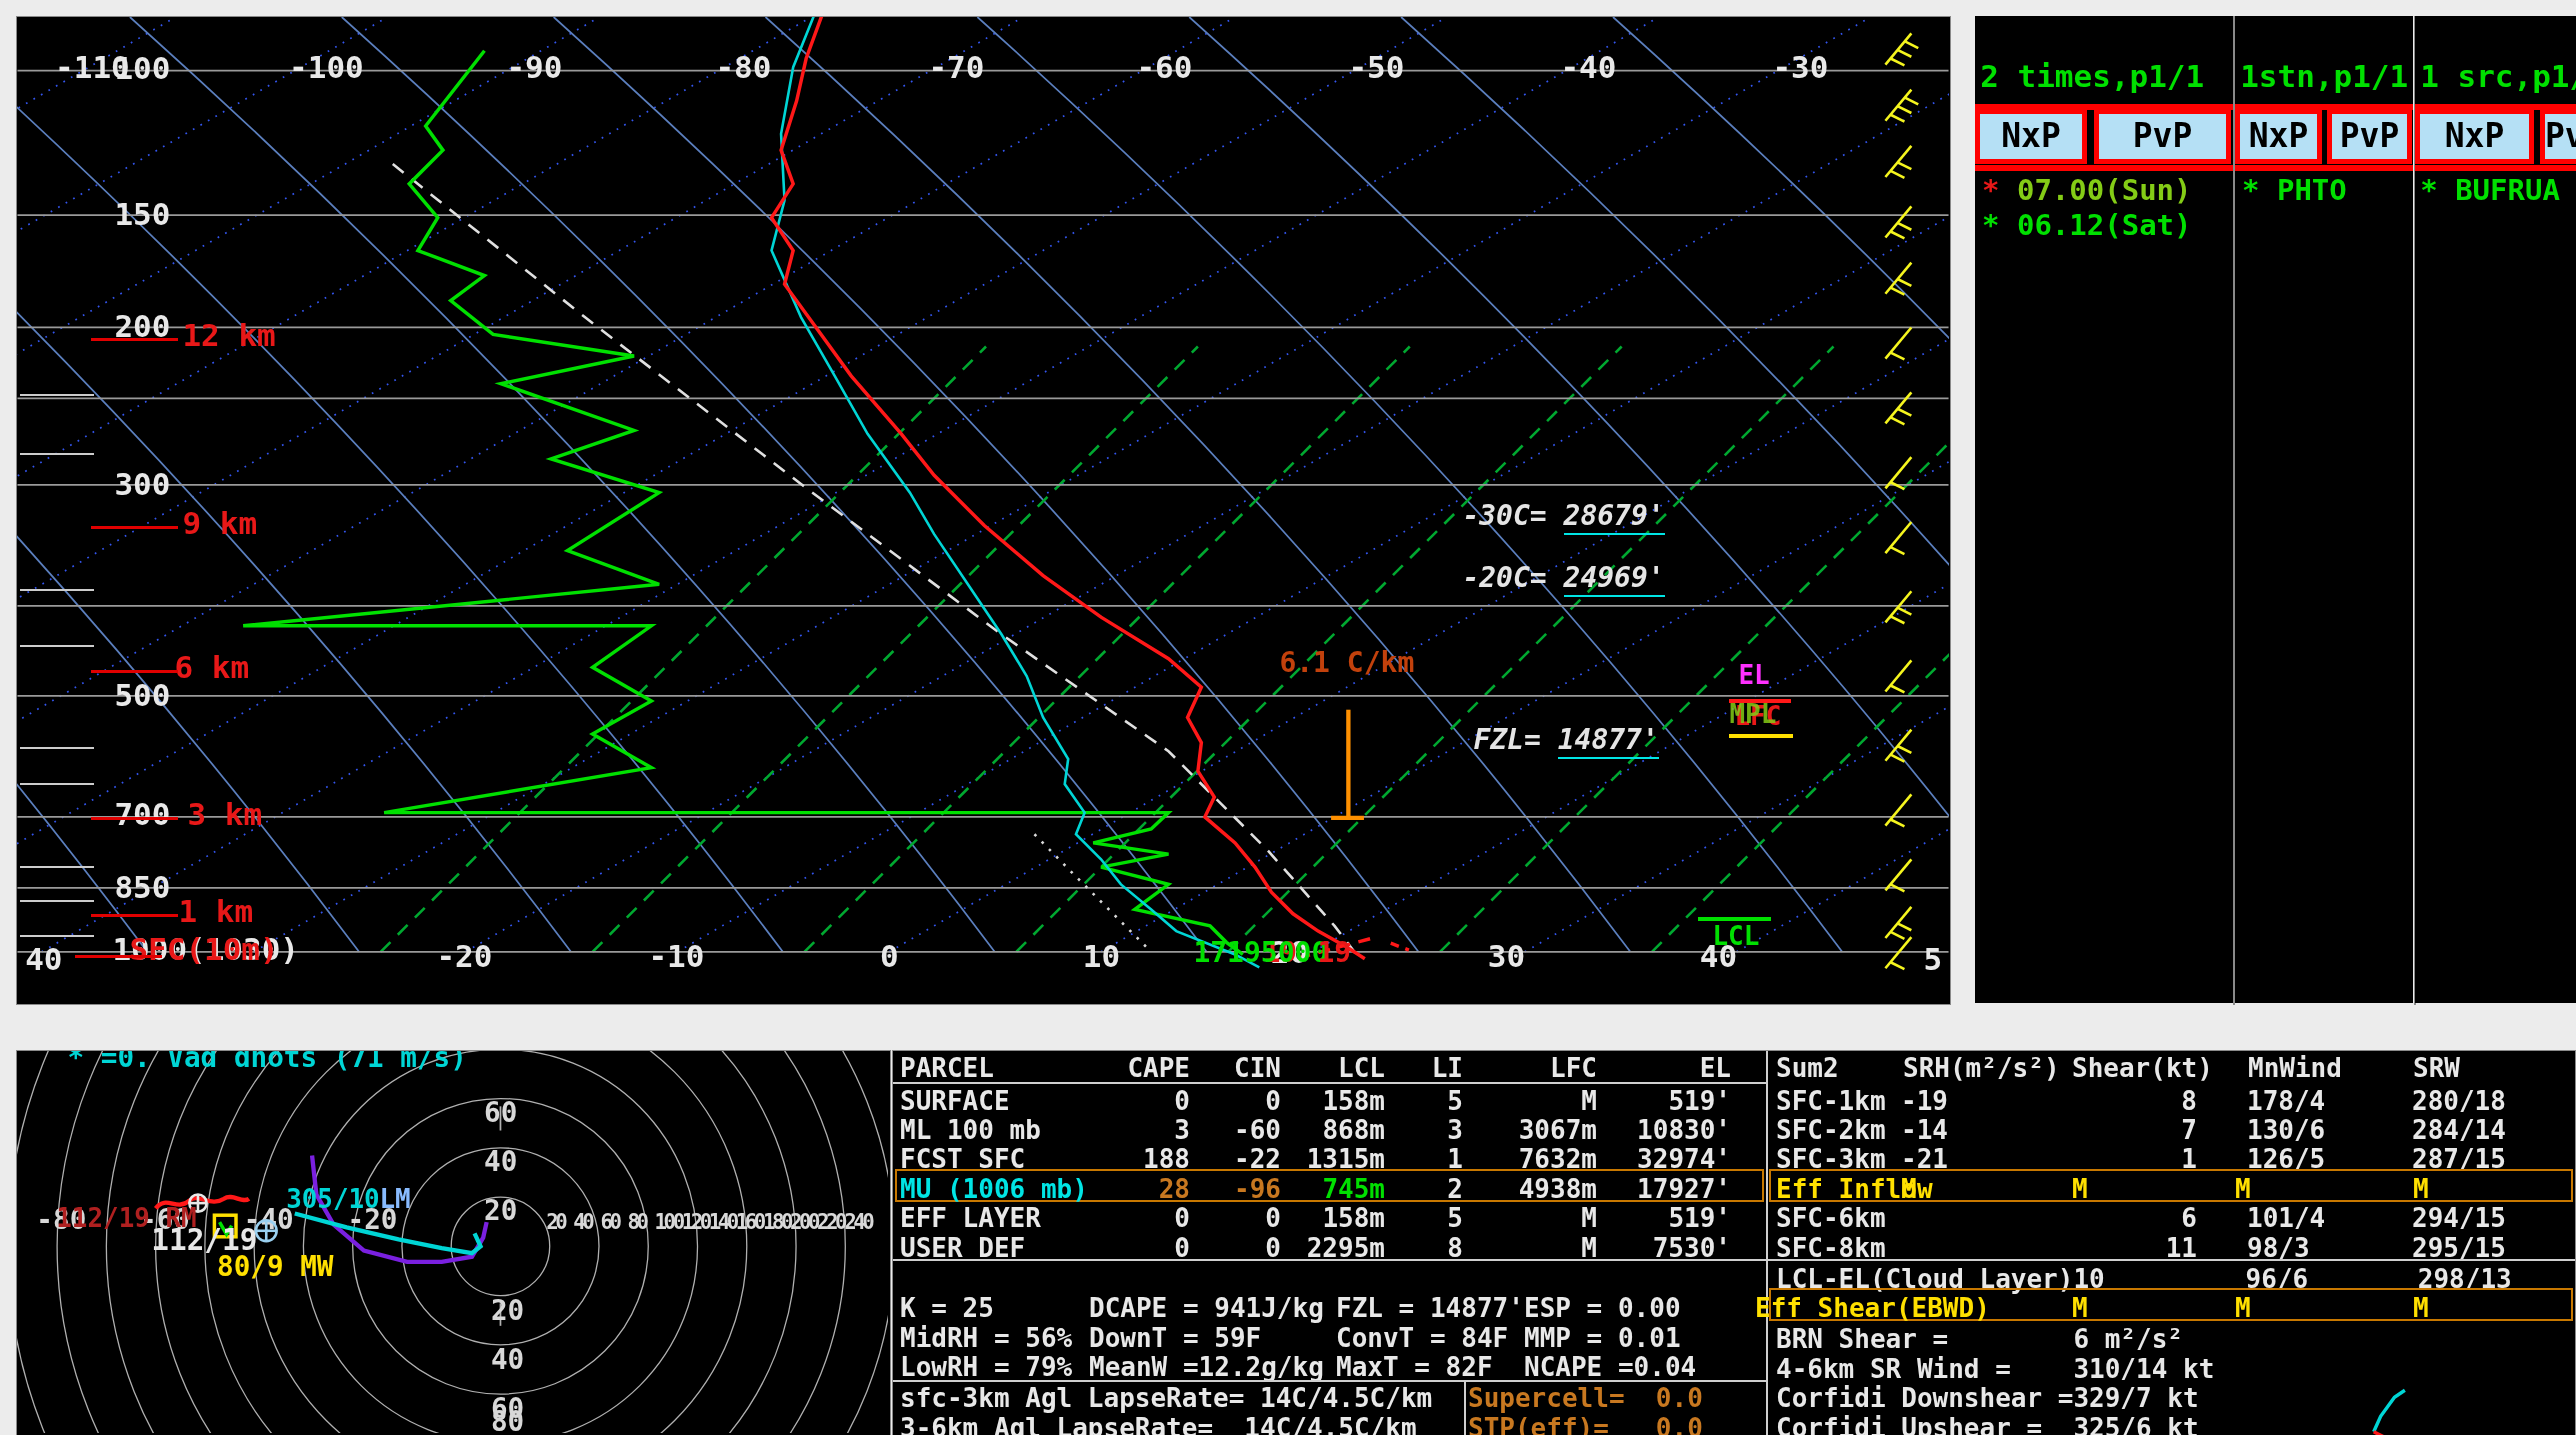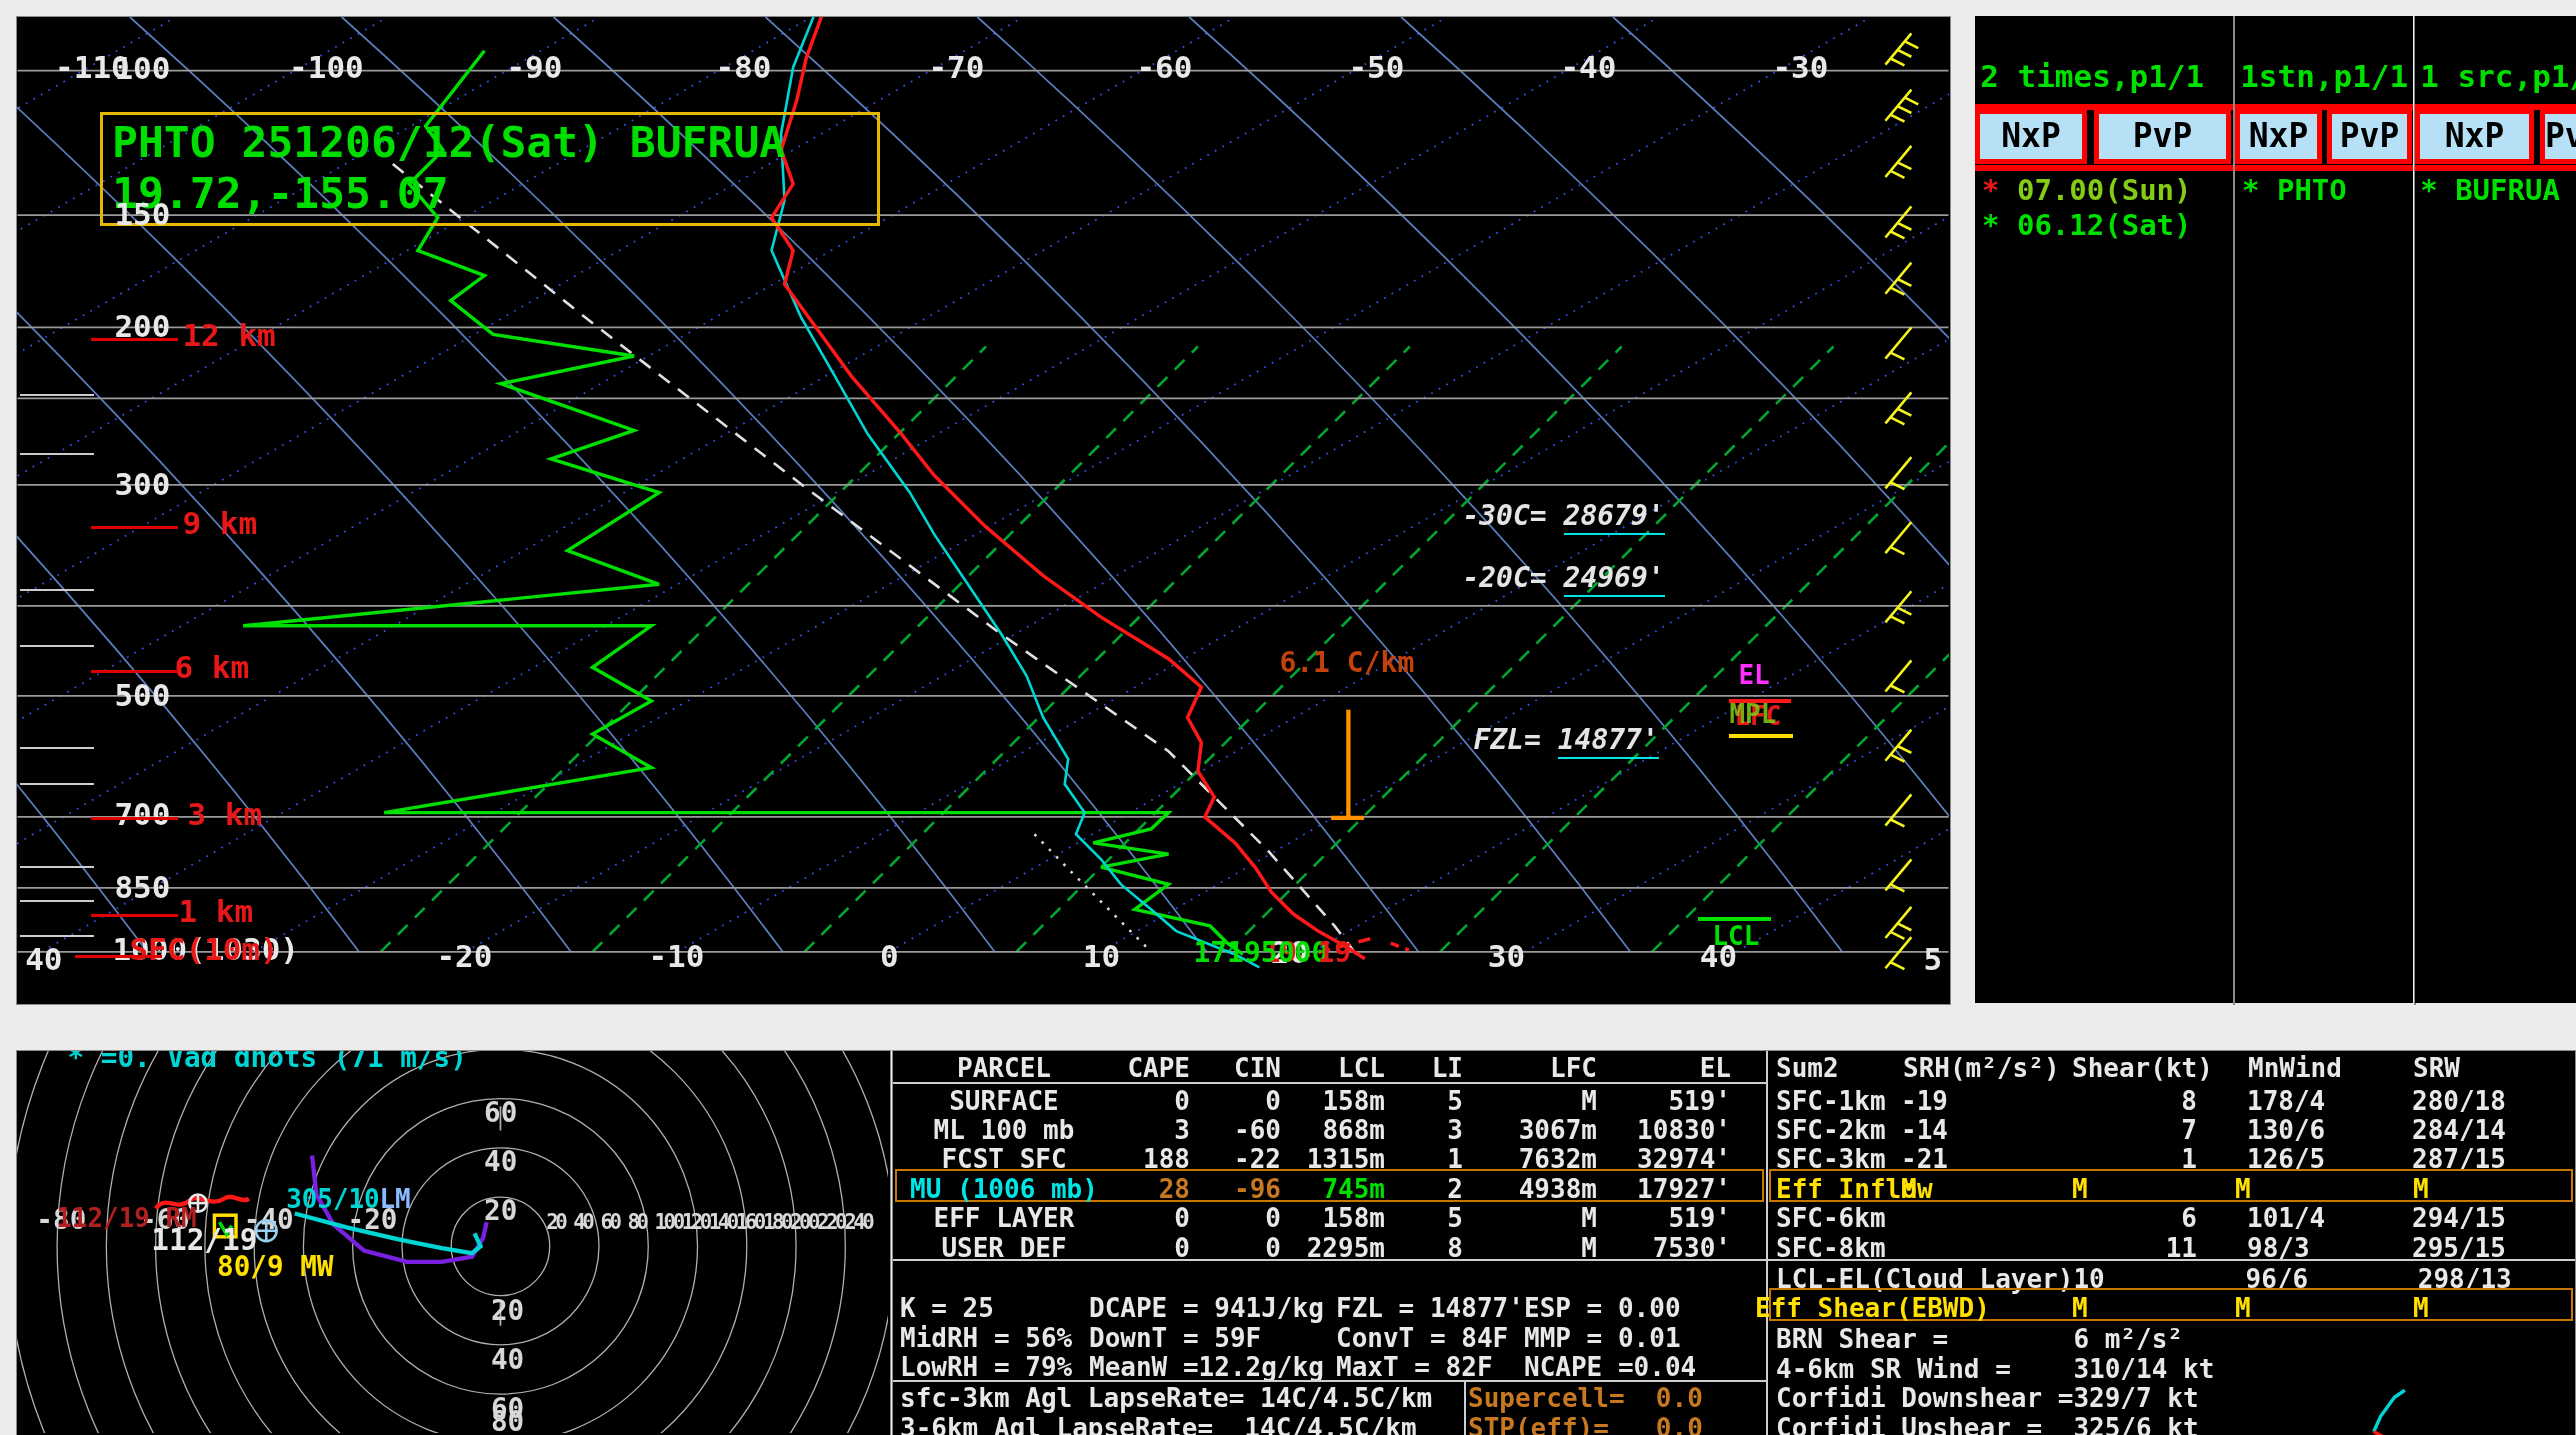--- a/index.html
+++ b/index.html
@@ -30,21 +30,21 @@
   .subpanel { position:absolute; top:16.4px; height:987px; background:#000; }
   .sp-header { position:absolute; left:5.2px; top:42px; color:#00e000; font-size:31px; font-weight:bold; white-space:pre; }
   .redbar { position:absolute; left:0; height:5.2px; background:#ff0000; width:100%; }
   .btn { position:absolute; top:93px; height:55px; background:#b5e0f5; border:5.2px solid #ff0000;
          color:#000; font-size:33px; font-weight:bold; text-align:center; line-height:43px; }
   .sp-row { position:absolute; font-size:29px; font-weight:bold; white-space:pre; }
   
   .trow { position:absolute; display:grid; width:856px; font-size:26px; font-weight:bold; color:#e8e8e8; }
   .prow { grid-template-columns:208px 82px 91px 104px 78px 134px 134px; }
   .prow span { text-align:right; }
-  .prow span:first-child { text-align:center; }
+  .prow span:first-child { text-align:left; }
   .strow { grid-template-columns:189px 247px 188px 223px; }
   .strow span { text-align:left; overflow:hidden; }
   .srow  { grid-template-columns:125px 130px 173px 208px 166px; width:803px; }
   .srow span { text-align:left; }
   .srow span:nth-child(3) { text-align:right; padding-right:7px; }
   .srow span:nth-child(4) { padding-left:43px; }
   .mu-row span:first-child { color:#00e5e5; }
   .mu-row span:nth-child(2), .mu-row span:nth-child(3) { color:#c87820; }
   .mu-row span:nth-child(4) { color:#00e000; }
   .obox { position:absolute; border:2.6px solid #c87800; }
@@ -176,24 +176,20 @@
           <line x1="2160" y1="1010" x2="2190" y2="974" stroke="#f5f51e" stroke-width="3"></line>
           <line x1="2166" y1="1003" x2="2182" y2="1011" stroke="#f5f51e" stroke-width="3"></line>
           <line x1="2160" y1="1065" x2="2190" y2="1029" stroke="#f5f51e" stroke-width="3"></line>
           <line x1="2166" y1="1058" x2="2182" y2="1066" stroke="#f5f51e" stroke-width="3"></line>
           <line x1="2174" y1="1048" x2="2190" y2="1056" stroke="#f5f51e" stroke-width="3"></line>
           <line x1="2160" y1="1100" x2="2190" y2="1064" stroke="#f5f51e" stroke-width="3"></line>
           <line x1="2166" y1="1093" x2="2182" y2="1101" stroke="#f5f51e" stroke-width="3"></line>
         </g>
     </svg>
 
-    <div id="title-box">
-      <div>PHTO 251206/12(Sat) BUFRUA</div>
-      <div>19.72,-155.07</div>
-    </div>
 
     <span class="t w f36 ctr" style="left:75px;top:34px">-110</span>
     <span class="t w f36 ctr" style="left:309px;top:34px">-100</span>
     <span class="t w f36 ctr" style="left:517px;top:34px">-90</span>
     <span class="t w f36 ctr" style="left:726px;top:34px">-80</span>
     <span class="t w f36 ctr" style="left:939px;top:34px">-70</span>
     <span class="t w f36 ctr" style="left:1147px;top:34px">-60</span>
     <span class="t w f36 ctr" style="left:1359px;top:34px">-50</span>
     <span class="t w f36 ctr" style="left:1571px;top:34px">-40</span>
     <span class="t w f36 ctr" style="left:1783px;top:34px">-30</span>

